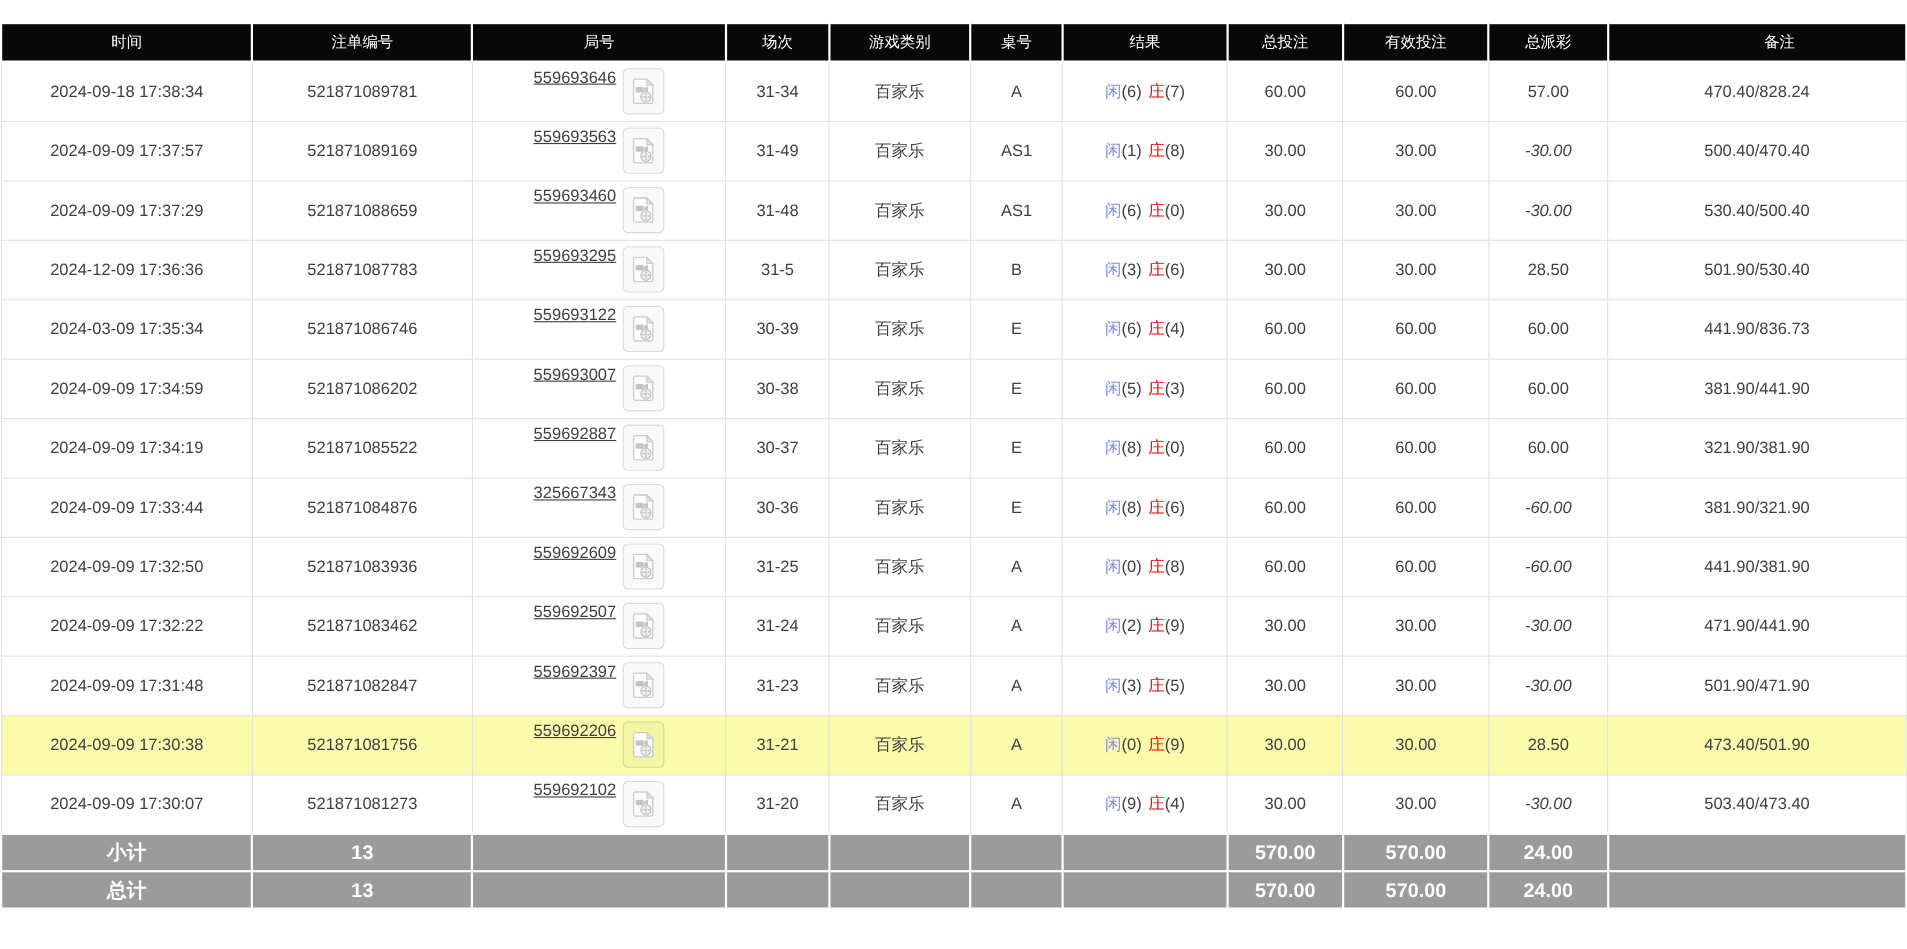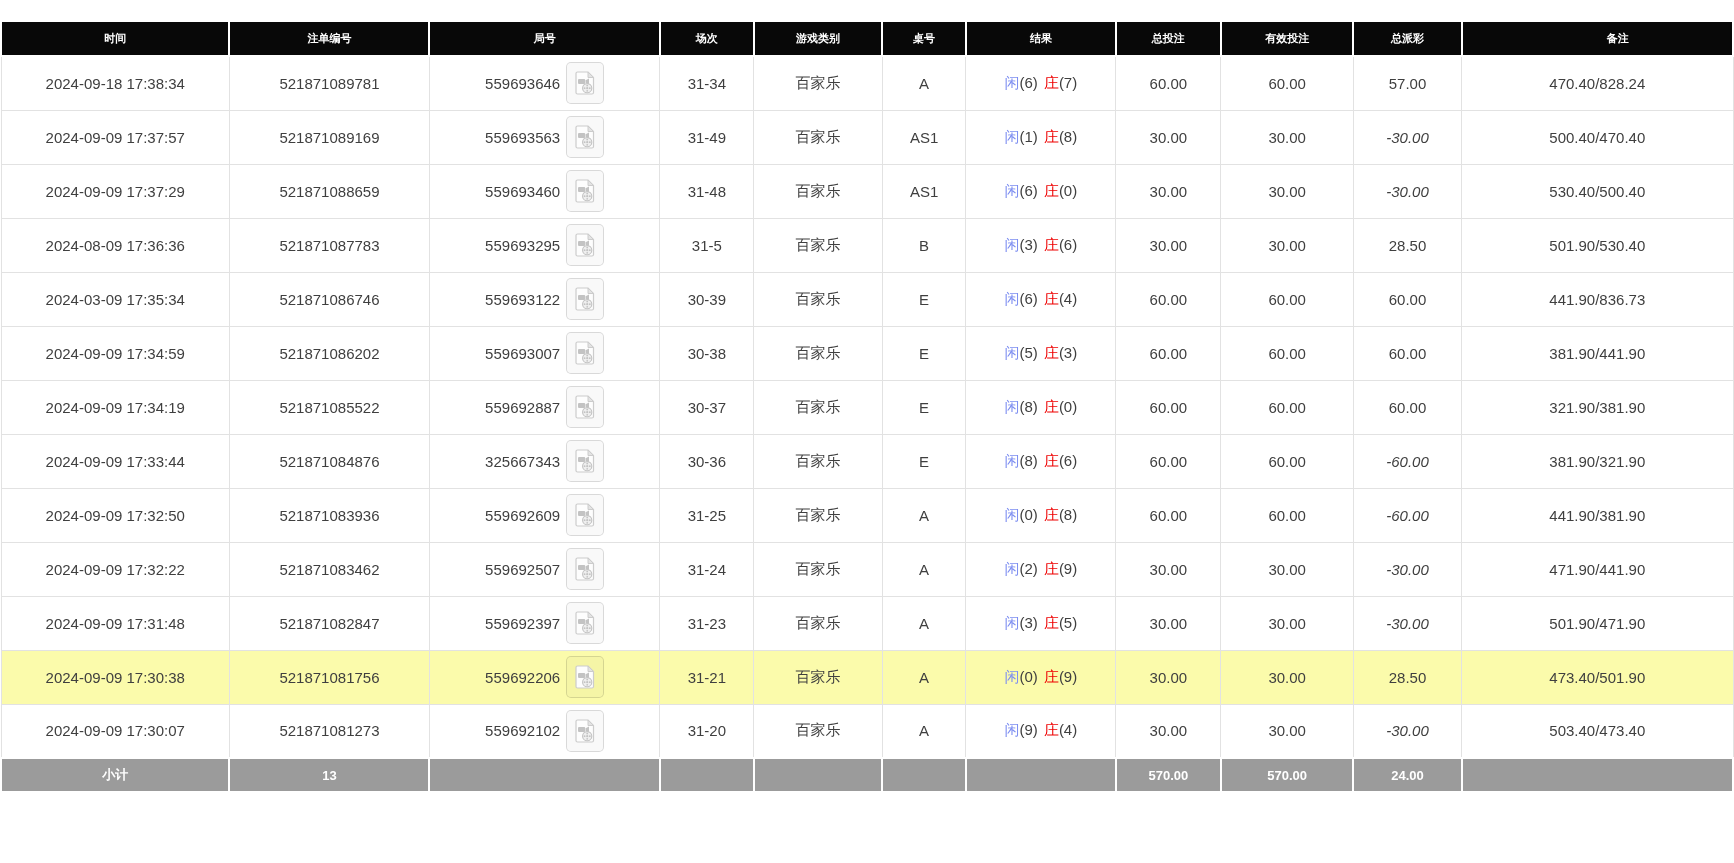--- a/index.html
+++ b/index.html
@@ -13,22 +13,22 @@
   table.records {
     border-collapse: collapse;
     table-layout: fixed;
     width: 1734px;
     margin-top: 20px;
   }
   
   thead th {
     background: #080808;
     color: #ffffff;
-    font-size: 11px;
-    font-weight: bold;
+    font-size: 14px;
+    font-weight: normal;
     height: 35px;
     border: 2px solid #ffffff;
     text-align: center;
     padding: 0;
   }
   
   tbody.data tr { height: 54px; }
   tbody.data td {
     background: #ffffff;
     border: 1px solid #e2e2e2;
@@ -42,41 +42,42 @@
   td.neg  { color: #ee0000; font-style: italic; }
   .xian   { color: #7d8ef1; }
   .zhuang { color: #ee0000; }
   .result-cell .score { color: #3f3f3f; }
   .result-cell .gap { display: inline-block; width: 6px; }
   
   th.remark, td.remark { padding-left: 41px; }
   
   .round-wrap {
     display: flex;
-    align-items: center;
+    align-items: flex-start;
     justify-content: center;
     gap: 6px;
+    text-decoration: underline;
   }
   .video-btn {
     width: 38px; height: 42px;
     border-radius: 5px;
     border: 1px solid rgba(0,0,0,0.13);
     background: rgba(0,0,0,0.025);
     display: inline-flex;
     align-items: center;
     justify-content: center;
     cursor: pointer;
     padding: 0;
   }
   
   tbody.summary tr { height: 34px; }
   tbody.summary td {
     background: #9b9b9b;
     color: #ffffff;
-    font-size: 13px;
+    font-size: 18px;
     font-weight: bold;
     text-align: center;
     border: 2px solid #ffffff;
     padding: 0;
   }
 </style>
 </head>
 <body>
 
 <table class="records">
@@ -203,21 +204,21 @@
     <td>AS1</td>
     <td class="result-cell">
       <span class="xian">闲</span><span class="score">(6)</span><span class="gap"></span><span class="zhuang">庄</span><span class="score">(0)</span>
     </td>
     <td class="blue">30.00</td>
     <td>30.00</td>
     <td class="neg">-30.00</td>
     <td class="remark">530.40/500.40</td>
   </tr>
       <tr>
-    <td>2024-08-09 17:36:36</td>
+    <td>2024-12-09 17:36:36</td>
     <td>521871087783</td>
     <td>
       <span class="round-wrap">
         <span>559693295</span>
         <button class="video-btn">
           <svg width="22" height="24" viewBox="0 0 22 24" aria-hidden="true">
             <path d="M3.5 1 H14 L19.5 6.5 V21.5 A1.5 1.5 0 0 1 18 23 H3.5 A1.5 1.5 0 0 1 2 21.5 V2.5 A1.5 1.5 0 0 1 3.5 1 Z" fill="#fdfdfd" stroke="#cccccc" stroke-width="1.2"></path>
             <path d="M14 1 L19.5 6.5 H14 Z" fill="#e3e3e3" stroke="#cccccc" stroke-width="1"></path>
             <rect x="4" y="8" width="7.2" height="5" rx="1" fill="#c3c3c3"></rect>
             <path d="M11.6 9.3 L15 7.6 V13.4 L11.6 11.7 Z" fill="#c3c3c3"></path>
@@ -537,20 +538,33 @@
     <td class="blue">30.00</td>
     <td>30.00</td>
     <td class="neg">-30.00</td>
     <td class="remark">503.40/473.40</td>
   </tr>
     </tbody>
 
   <tbody class="summary">
     <tr>
       <td>小计</td>
+      <td>13</td>
+      <td></td>
+      <td></td>
+      <td></td>
+      <td></td>
+      <td></td>
+      <td>570.00</td>
+      <td>570.00</td>
+      <td>24.00</td>
+      <td class="remark"></td>
+    </tr>
+    <tr>
+      <td>总计</td>
       <td>13</td>
       <td></td>
       <td></td>
       <td></td>
       <td></td>
       <td></td>
       <td>570.00</td>
       <td>570.00</td>
       <td>24.00</td>
       <td class="remark"></td>

